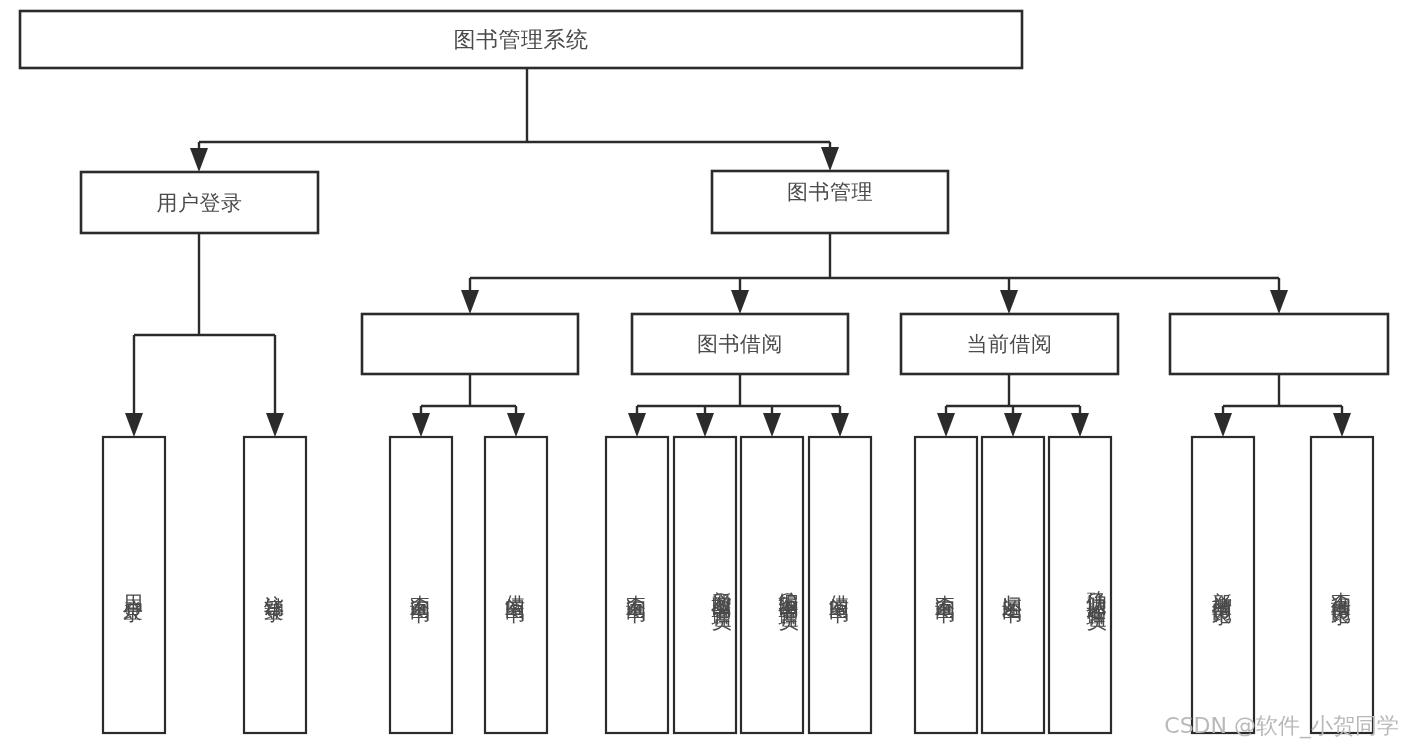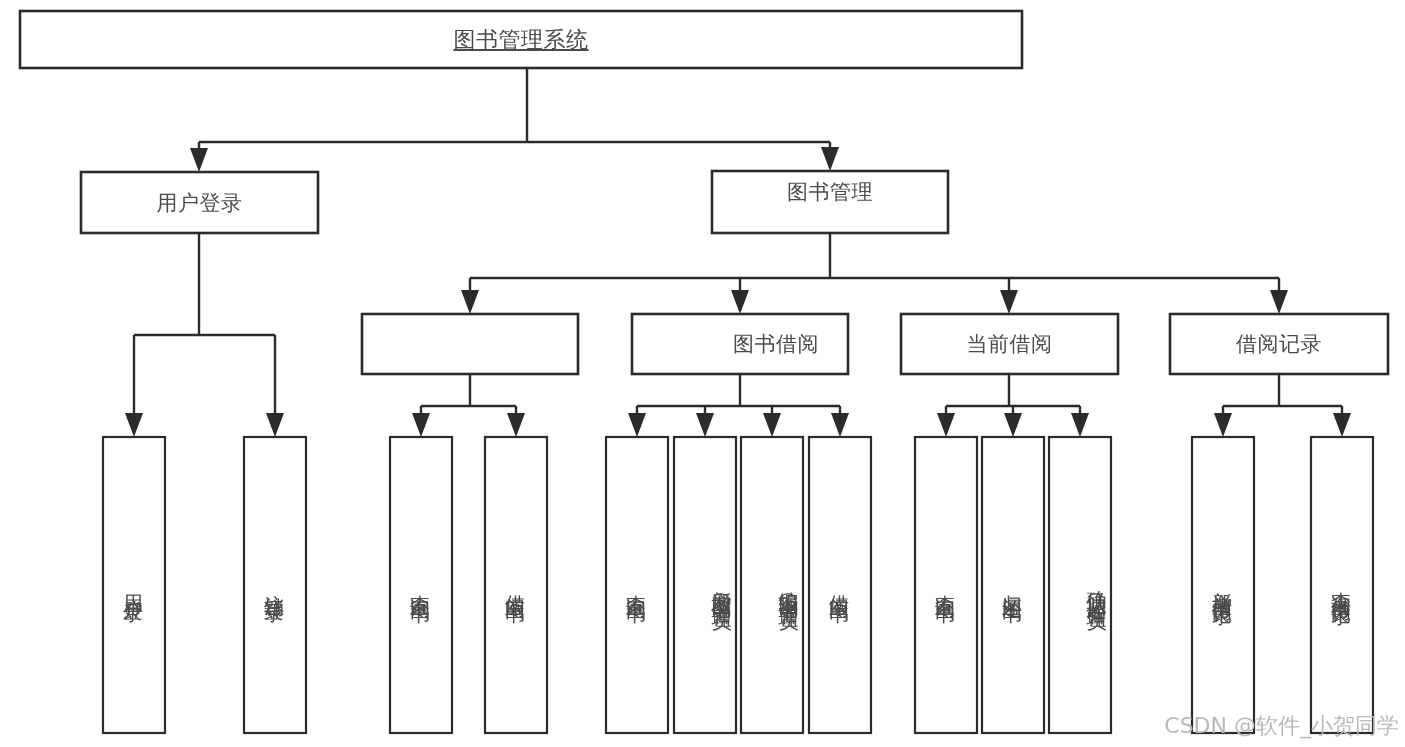--- a/index.html
+++ b/index.html
@@ -189,28 +189,27 @@
     <g>
       <path class="connector" d="M1279,374 L1279,406"></path>
       <path class="connector" d="M1223,406 L1342,406"></path>
       <path class="connector" d="M1223,406 L1223,422"></path>
       <path class="connector" d="M1342,406 L1342,422"></path>
       <polygon class="arrow-head" points="1223,437 1214,413 1232,413"></polygon>
       <polygon class="arrow-head" points="1342,437 1333,413 1351,413"></polygon>
     </g>
   </svg>
 
-  <div class="node-label label-root" style="left:20px; top:11px; width:1002px; height:57px;text-decoration:underline;">图书管理系统</div>
+  <div class="node-label label-root" style="left:20px; top:11px; width:1002px; height:57px;">图书管理系统</div>
 
   <div class="node-label label-h" style="left:81px; top:172px; width:237px; height:61px;">用户登录</div>
   <div class="node-label label-h" style="left:712px; top:161px; width:236px; height:62px;">图书管理</div>
 
-  <div class="node-label label-h" style="left:632px; top:314px; width:216px; height:60px;padding-left:36px;">图书借阅</div>
+  <div class="node-label label-h" style="left:632px; top:314px; width:216px; height:60px;">图书借阅</div>
   <div class="node-label label-h" style="left:901px; top:314px; width:217px; height:60px;">当前借阅</div>
-  <div class="node-label label-h" style="left:1170px; top:314px; width:218px; height:60px;">借阅记录</div>
 
   <div class="node-label label-v v-center" style="left:103px; top:437px; width:62px; height:296px;">用户登录</div>
   <div class="node-label label-v v-center" style="left:244px; top:437px; width:62px; height:296px;">注销登录</div>
   <div class="node-label label-v v-center" style="left:390px; top:437px; width:62px; height:296px;">查询图书</div>
   <div class="node-label label-v v-center" style="left:485px; top:437px; width:62px; height:296px;">借阅图书</div>
   <div class="node-label label-v v-center" style="left:606px; top:437px; width:62px; height:296px;">查询图书</div>
   <div class="node-label label-v" style="left:674px; top:437px; width:62px; height:296px;">新增图书（管理员）</div>
   <div class="node-label label-v" style="left:741px; top:437px; width:62px; height:296px;">编辑图书（管理员）</div>
   <div class="node-label label-v v-center" style="left:809px; top:437px; width:62px; height:296px;">借阅图书</div>
   <div class="node-label label-v v-center" style="left:915px; top:437px; width:62px; height:296px;">查询图书</div>

